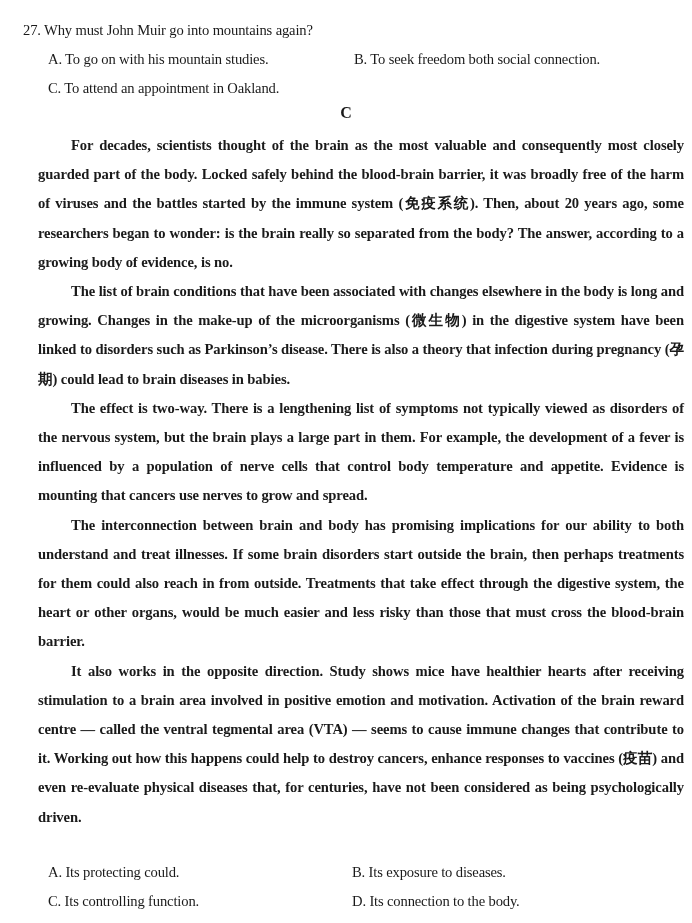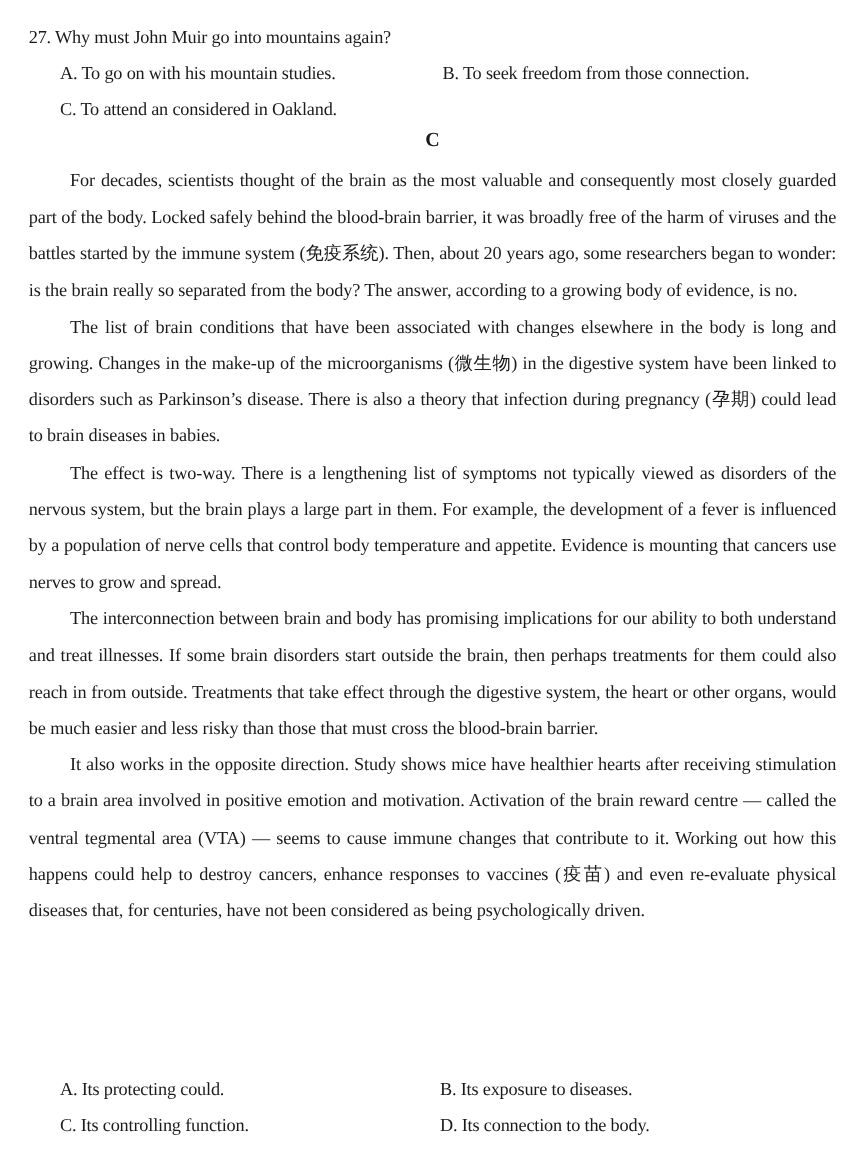--- a/index.html
+++ b/index.html
@@ -36,42 +36,43 @@
       position: absolute;
       left: 0;
       width: 692px;
       top: 104px;
       text-align: center;
       font-weight: bold;
       font-size: 16px;
     }
     .passage {
       position: absolute;
-      left: 23px;
+      left: 38px;
       width: 646px;
       top: 131px;
+      font-weight: bold;
     }
     .para {
       margin: 0;
       text-align: justify;
       text-align-last: left;
       line-height: 29.2px;
       text-indent: 33px;
       letter-spacing: -0.1px;
     }
   </style>
 </head>
 <body>
 
 <div class="page">
 
   <div class="q-stem" style="top:22px;">27. Why must John Muir go into mountains again?</div>
   <div class="opt" style="left:48px; top:51px;">A. To go on with his mountain studies.</div>
-  <div class="opt" style="left:354px; top:51px;">B. To seek freedom from those connection.</div>
-  <div class="opt" style="left:48px; top:80px;">C. To attend an considered in Oakland.</div>
+  <div class="opt" style="left:354px; top:51px;">B. To seek freedom both social connection.</div>
+  <div class="opt" style="left:48px; top:80px;">C. To attend an appointment in Oakland.</div>
 
   <div class="section-letter">C</div>
 
   <div class="passage">
     <p class="para">For decades, scientists thought of the brain as the most valuable and consequently most closely guarded part of the body. Locked safely behind the blood-brain barrier, it was broadly free of the harm of viruses and the battles started by the immune system (免疫系统). Then, about 20 years ago, some researchers began to wonder: is the brain really so separated from the body? The answer, according to a growing body of evidence, is no.</p>
     <p class="para">The list of brain conditions that have been associated with changes elsewhere in the body is long and growing. Changes in the make-up of the microorganisms (微生物) in the digestive system have been linked to disorders such as Parkinson’s disease. There is also a theory that infection during pregnancy (孕期) could lead to brain diseases in babies.</p>
     <p class="para">The effect is two-way. There is a lengthening list of symptoms not typically viewed as disorders of the nervous system, but the brain plays a large part in them. For example, the development of a fever is influenced by a population of nerve cells that control body temperature and appetite. Evidence is mounting that cancers use nerves to grow and spread.</p>
     <p class="para">The interconnection between brain and body has promising implications for our ability to both understand and treat illnesses. If some brain disorders start outside the brain, then perhaps treatments for them could also reach in from outside. Treatments that take effect through the digestive system, the heart or other organs, would be much easier and less risky than those that must cross the blood-brain barrier.</p>
     <p class="para">It also works in the opposite direction. Study shows mice have healthier hearts after receiving stimulation to a brain area involved in positive emotion and motivation. Activation of the brain reward centre — called the ventral tegmental area (VTA) — seems to cause immune changes that contribute to it. Working out how this happens could help to destroy cancers, enhance responses to vaccines (疫苗) and even re-evaluate physical diseases that, for centuries, have not been considered as being psychologically driven.</p>
   </div>

